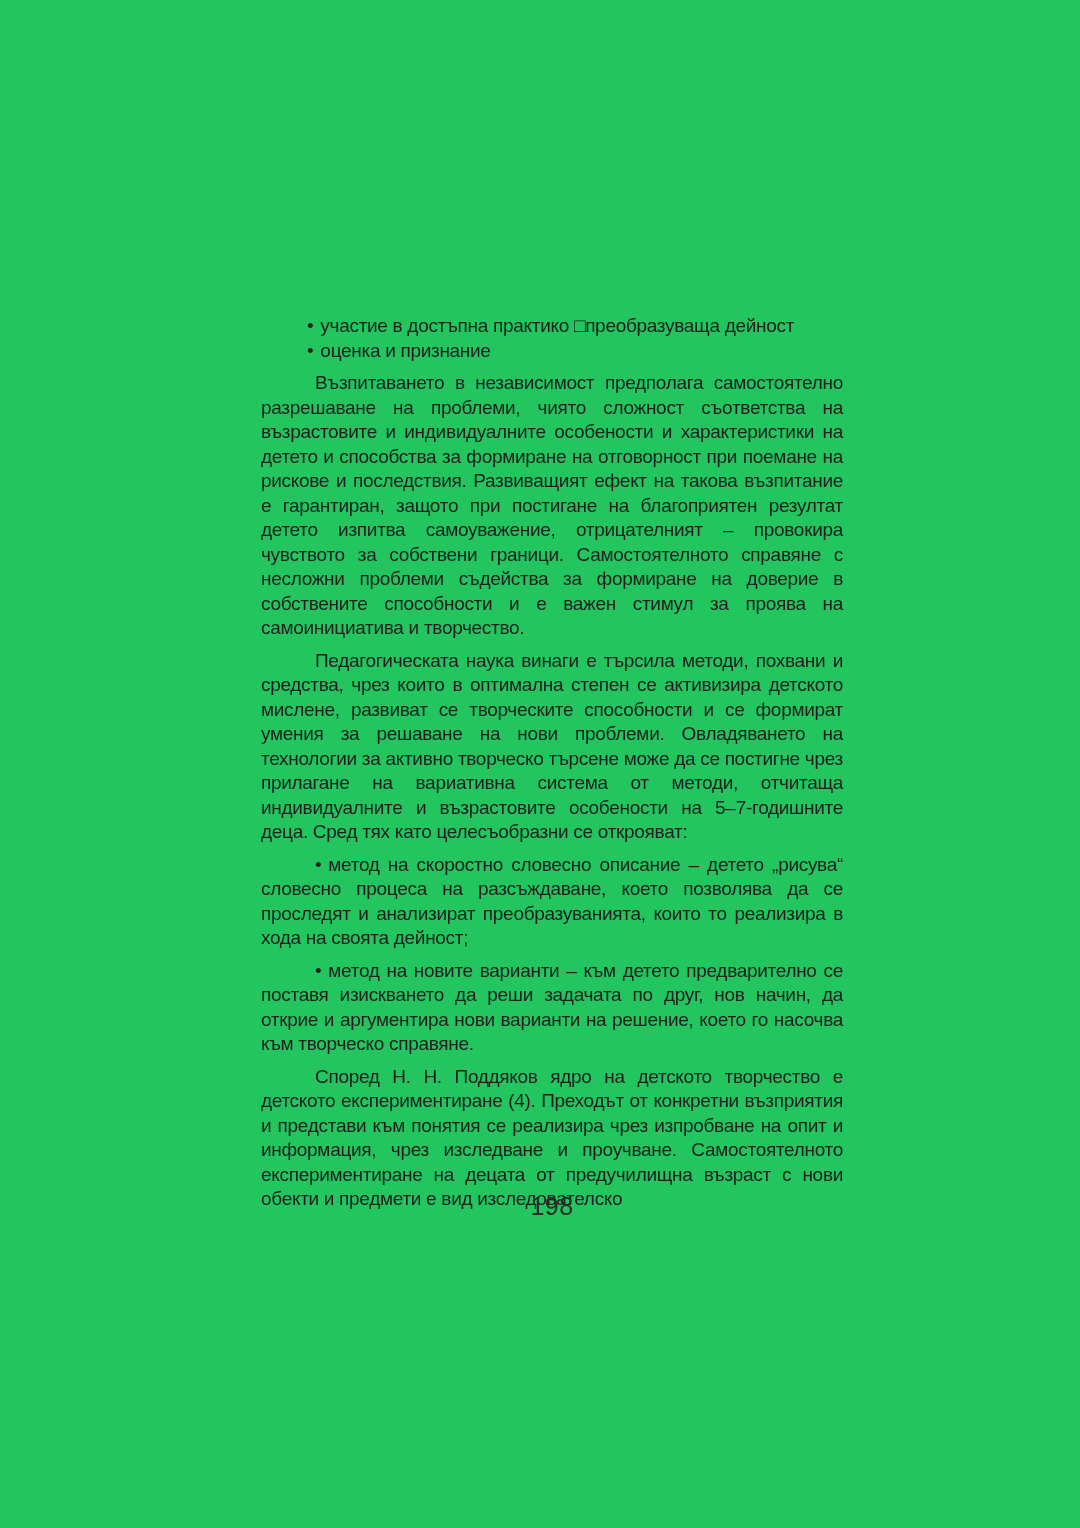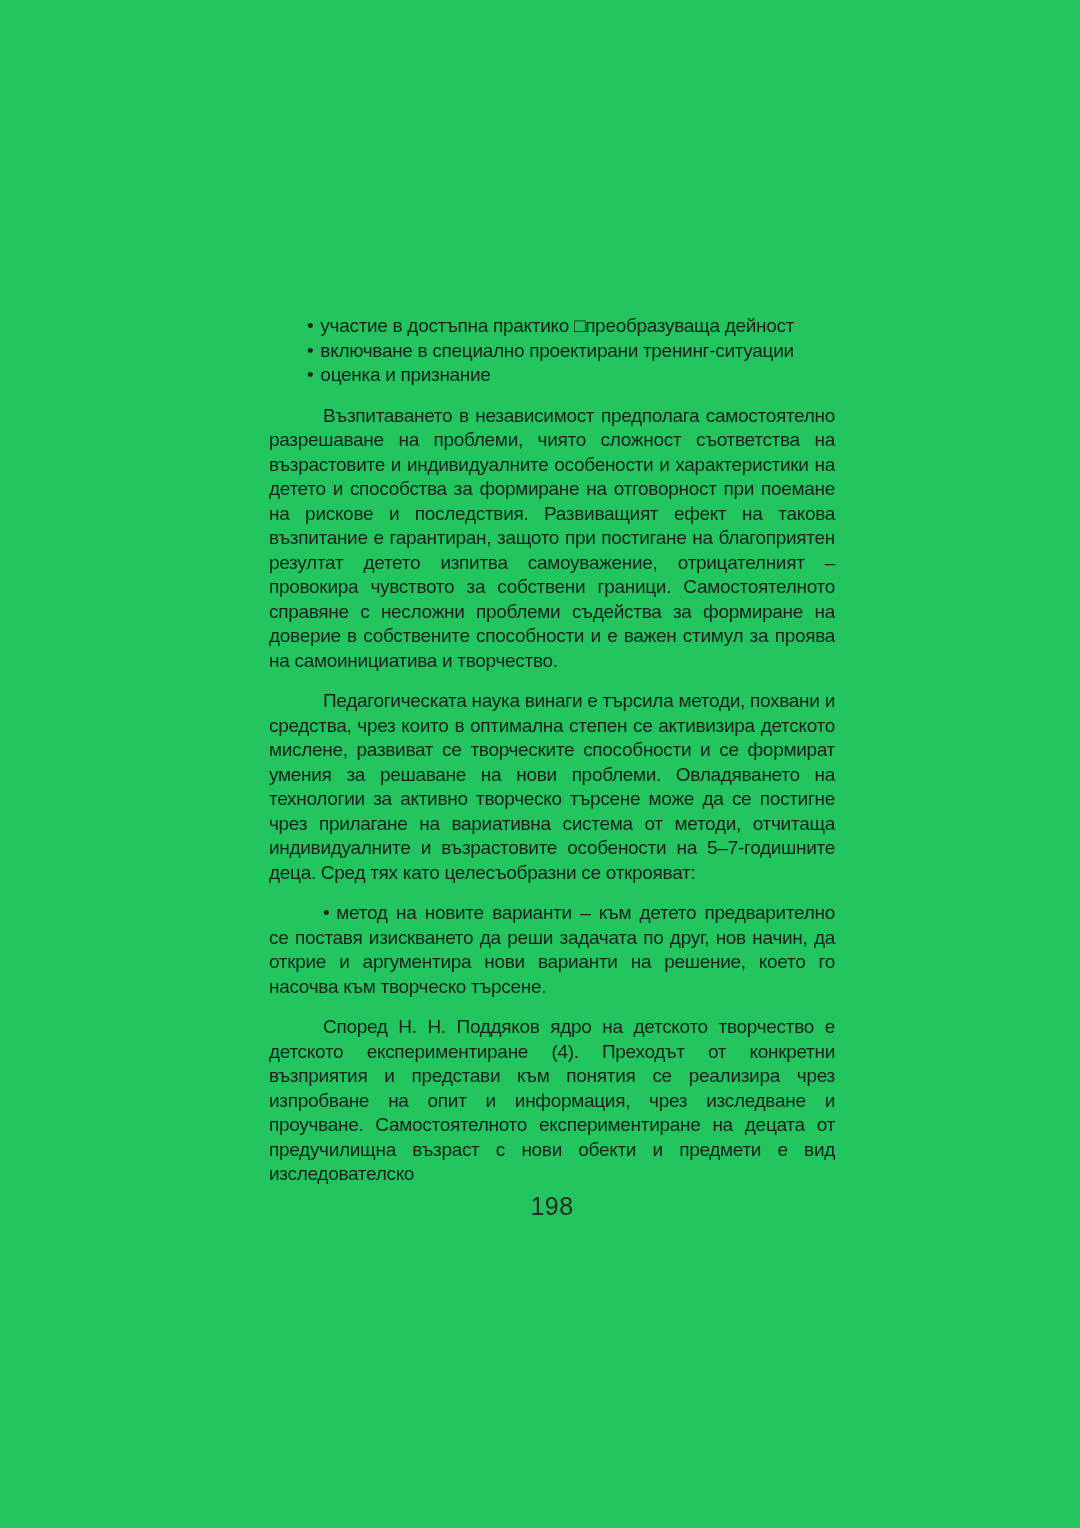--- a/index.html
+++ b/index.html
@@ -25,21 +25,21 @@
     line-height: 24.5px;
     letter-spacing: -0.3px;
   }
   .top-bullet {
     margin: 0;
     padding-left: 54px;
     text-align: left;
     white-space: nowrap;
   }
   .para {
-    margin: 16px;
+    margin: 8px;
     text-indent: 54px;
     text-align: justify;
   }
   .bullet-marker {
     display: inline;
     margin-right: 7px;
   }
   .page-number {
     position: absolute;
     left: 253px;
@@ -52,31 +52,31 @@
   }
 </style>
 </head>
 <body>
 
 <div class="page">
   <div class="text-block">
 
     <p class="top-bullet"><span class="bullet-marker">•</span><span>участие в достъпна практико □преобразуваща дейност</span></p>
 
-    <p class="top-bullet"><span class="bullet-marker">•</span><span>включване в специално проектирани тренинг-ситуации</span></p>
 
     <p class="top-bullet"><span class="bullet-marker">•</span><span>оценка и признание</span></p>
 
     <p class="para">Възпитаването в независимост предполага самостоятелно разрешаване на проблеми, чиято сложност съответства на възрастовите и индивидуалните особености и характеристики на детето и способства за формиране на отговорност при поемане на рискове и последствия. Развиващият ефект на такова възпитание е гарантиран, защото при постигане на благоприятен резултат детето изпитва самоуважение, отрицателният – провокира чувството за собствени граници. Самостоятелното справяне с несложни проблеми съдейства за формиране на доверие в собствените способности и е важен стимул за проява на самоинициатива и творчество.</p>
 
     <p class="para">Педагогическата наука винаги е търсила методи, похвани и средства, чрез които в оптимална степен се активизира детското мислене, развиват се творческите способности и се формират умения за решаване на нови проблеми. Овладяването на технологии за активно творческо търсене може да се постигне чрез прилагане на вариативна система от методи, отчитаща индивидуалните и възрастовите особености на 5–7-годишните деца. Сред тях като целесъобразни се открояват:</p>
 
 
 
+    <p class="para"><span class="bullet-marker">•</span><span>метод на скоростно словесно описание – детето „рисува“ словесно процеса на разсъждаване, което позволява да се проследят и анализират преобразуванията, които то реализира в хода на своята дейност;</span></p>
 
-    <p class="para"><span class="bullet-marker">•</span><span>метод на новите варианти – към детето предварително се поставя изискването да реши задачата по друг, нов начин, да открие и аргументира нови варианти на решение, което го насочва към творческо търсене.</span></p>
+    <p class="para"><span class="bullet-marker">•</span><span>метод на новите варианти – към детето предварително се поставя изискването да реши задачата по друг, нов начин, да открие и аргументира нови варианти на решение, което го насочва към творческо справяне.</span></p>
 
     <p class="para">Според Н. Н. Поддяков ядро на детското творчество е детското експериментиране (4). Преходът от конкретни възприятия и представи към понятия се реализира чрез изпробване на опит и информация, чрез изследване и проучване. Самостоятелното експериментиране на децата от предучилищна възраст с нови обекти и предмети е вид изследователско</p>
 
   </div>
 
   <div class="page-number">198</div>
 </div>
 
 </body></html>

